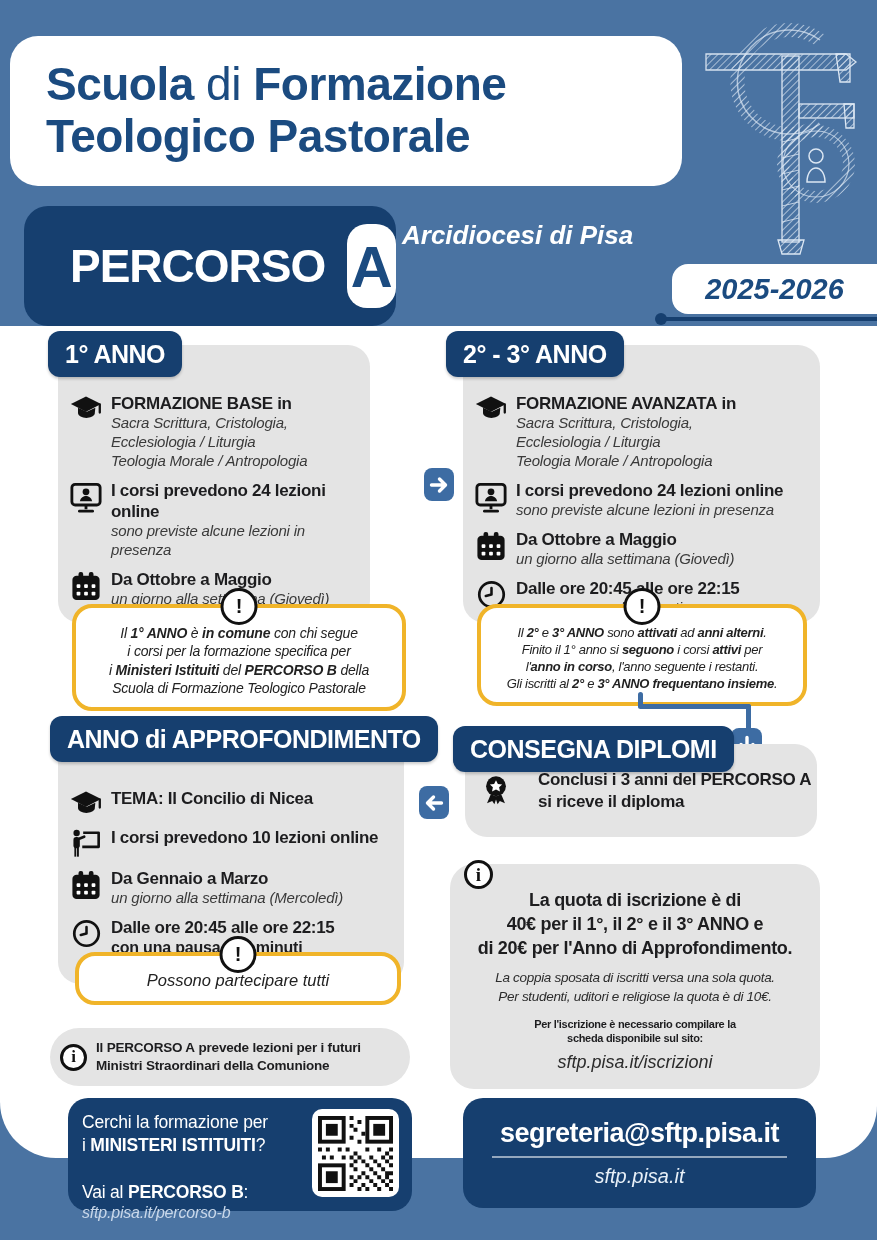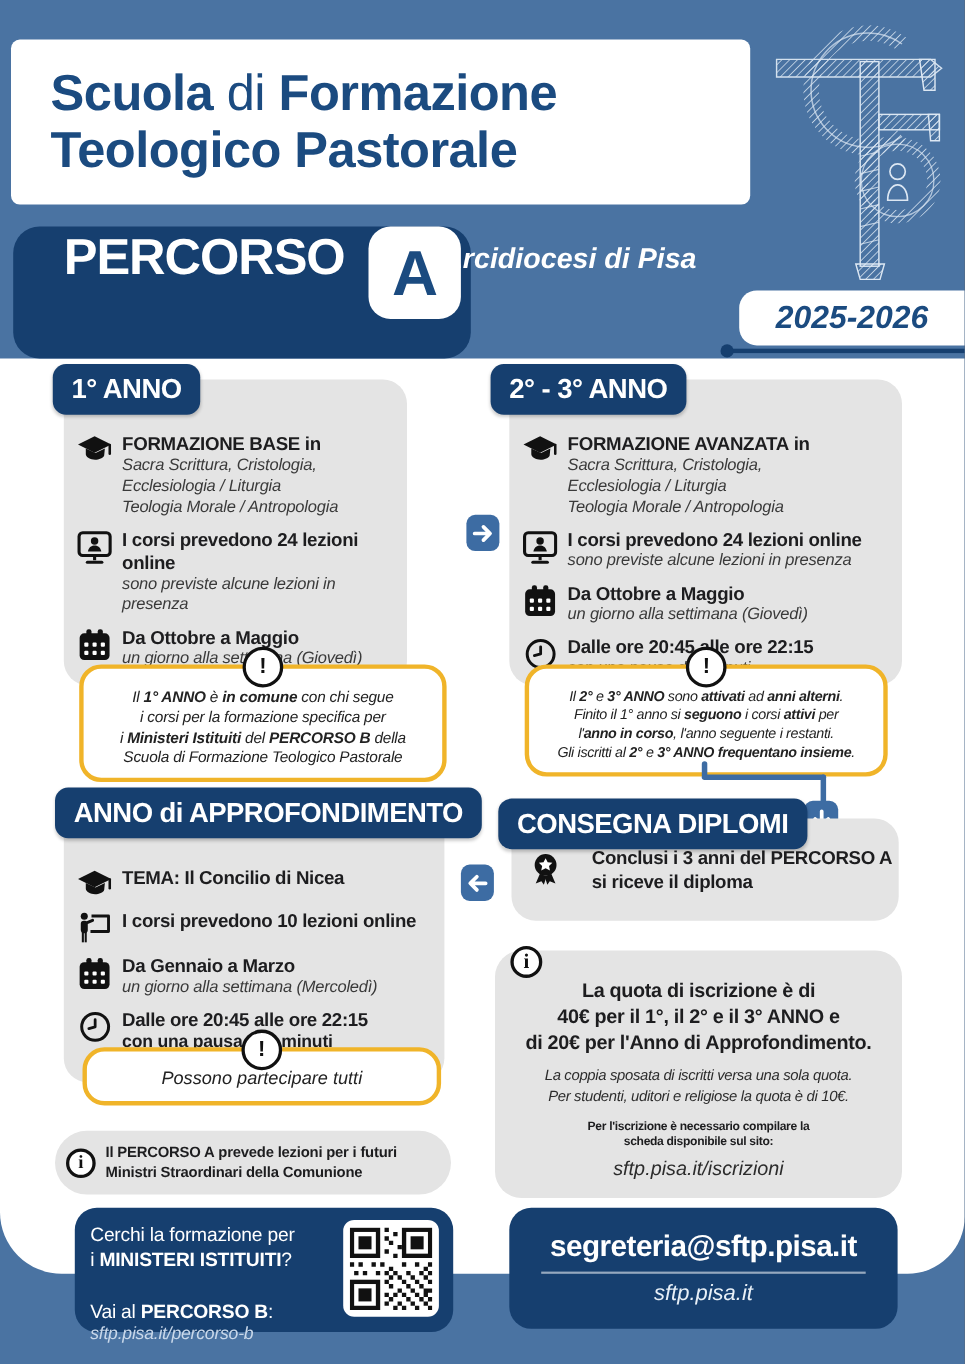--- a/index.html
+++ b/index.html
@@ -10,28 +10,28 @@
     --gold:#F0B429;
     --panel:#E4E4E4;
     --ink:#1d1d1f;
   }
   *{box-sizing:border-box;margin:0;padding:0}
   body{margin:0;background:#222;font-family:"Liberation Sans",sans-serif}
   .page{position:relative;width:877px;height:1240px;background:var(--steel);overflow:hidden;margin:0 auto}
   .abs{position:absolute}
 
   
-  .title-card{left:10px;top:36px;width:672px;height:150px;background:#fff;border-radius:8px;
+  .title-card{left:10px;top:36px;width:672px;height:150px;background:#fff;border-radius:28px;
     display:flex;flex-direction:column;justify-content:center;padding-left:36px}
   .title-line{font-size:46px;line-height:1.12;color:var(--navy-text);font-weight:800;letter-spacing:-.5px}
   .title-line .m{font-weight:500}
   .logo{left:696px;top:12px;width:170px;height:245px}
 
-  .band{left:12px;top:206px;width:416px;height:120px;background:var(--navy);border-radius:24px;
-    display:flex;align-items:flex-start;padding-left:46px}
+  .band{left:24px;top:206px;width:372px;height:120px;background:var(--navy);border-radius:24px;
+    display:flex;align-items:center;padding-left:46px}
   .percorso{color:#fff;font-size:46px;font-weight:600;letter-spacing:-1px}
   .a-box{width:84px;height:84px;background:#fff;border-radius:20px;margin-left:22px;
     display:flex;align-items:center;justify-content:center;font-size:58px;font-weight:700;color:var(--navy-text)}
   .diocese{left:402px;top:220px;color:#fff;font-size:26px;font-style:italic;font-weight:700}
   .yearbox{left:672px;top:264px;width:205px;height:50px;background:#fff;border-radius:16px 0 0 16px;
     display:flex;align-items:center;justify-content:center;color:var(--navy-text);
     font-size:29px;font-weight:700;font-style:italic}
   .yearline{left:662px;top:317px;width:215px;height:4px;background:var(--navy)}
   .yearline::before{content:"";position:absolute;left:-7px;top:-4px;width:12px;height:12px;border-radius:50%;background:var(--navy)}
 

